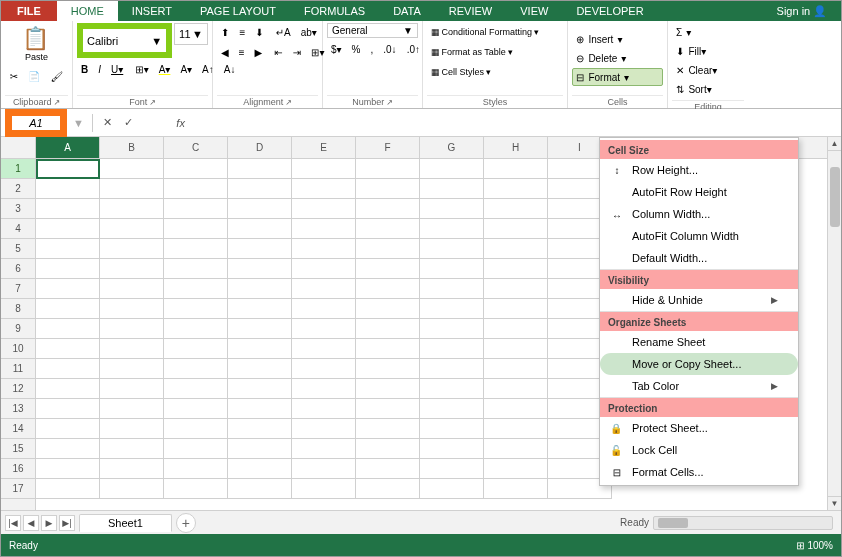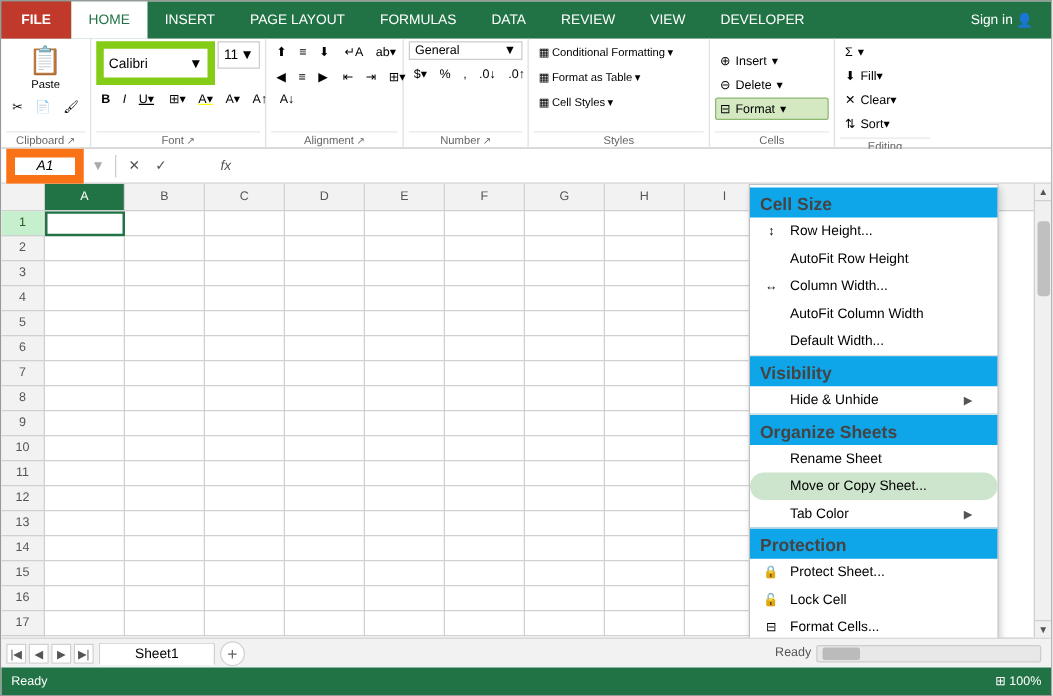--- a/index.html
+++ b/index.html
@@ -1,19 +1,19 @@
 <!DOCTYPE html>
 <html><head>
   <meta charset="utf-8">
   <style>
     * { box-sizing: border-box; margin: 0; padding: 0; }
     body { font-family: 'Segoe UI', Arial, sans-serif; font-size: 11px; background: #fff; width: 842px; height: 557px; overflow: hidden; }
 
     
-    .ribbon-tabs { display: flex; align-items: stretch; background: #217346; height: 30px; }
+    .ribbon-tabs { display: flex; align-items: stretch; background: #217346; height: 20px; }
     .ribbon-tab { padding: 0 14px; display: flex; align-items: center; color: #fff; font-size: 11px; cursor: pointer; }
     .ribbon-tab:first-child { background: #c0392b; font-weight: bold; padding: 0 16px; }
     .ribbon-tab.active { background: #fff; color: #217346; }
     .signin { margin-left: auto; padding: 0 14px; color: #fff; font-size: 11px; display: flex; align-items: center; cursor: pointer; }
     .ribbon-btn { display: flex; flex-direction: column; align-items: center; justify-content: center; padding: 2px 4px; cursor: pointer; border: 1px solid transparent; border-radius: 2px; font-size: 9px; min-width: 28px; }
     .ribbon-small-btn { display: flex; align-items: center; padding: 1px 3px; cursor: pointer; border: 1px solid transparent; border-radius: 2px; font-size: 10px; gap: 2px; height: 18px; }
 
     
     .format-btn-active { background: #d4e8c2 !important; border: 1px solid #8cb870 !important; }
 
@@ -38,21 +38,21 @@
     .add-sheet { width: 20px; height: 20px; border: 1px solid #d0d0d0; border-radius: 50%; display: flex; align-items: center; justify-content: center; cursor: pointer; font-size: 14px; color: #666; background: #fff; }
     .sheet-nav-btn { width: 16px; height: 16px; border: 1px solid #d0d0d0; display: flex; align-items: center; justify-content: center; cursor: pointer; font-size: 9px; color: #555; background: #fff; }
 
     
     .status-bar { height: 22px; background: #217346; display: flex; align-items: center; padding: 0 8px; color: #fff; font-size: 10px; justify-content: space-between; }
 
     
     .dropdown-menu { position: absolute; background: #fff; border: 1px solid #c0c0c0; box-shadow: 2px 3px 6px rgba(0,0,0,0.2); z-index: 100; min-width: 200px; padding: 2px 0; }
     .menu-item { padding: 5px 20px 5px 32px; cursor: pointer; white-space: nowrap; font-size: 11px; position: relative; display: flex; align-items: center; justify-content: space-between; }
     .menu-item.highlighted { background: #cce5cc; border-radius: 11px; }
-    .menu-section-header { padding: 5px 8px 3px 8px; font-size: 14px; color: #444; font-weight: 600; background: #0ea5e9; border-top: 1px solid #e0e0e0; }
+    .menu-section-header { padding: 5px 8px 3px 8px; font-size: 10px; color: #444; font-weight: 600; background: #fca5a5; border-top: 1px solid #e0e0e0; }
     .menu-section-header:first-child { border-top: none; }
     .menu-arrow { font-size: 9px; color: #555; }
     .menu-icon { position: absolute; left: 8px; width: 18px; display: flex; align-items: center; justify-content: center; font-size: 12px; }
 
     
     .scrollbar-y { width: 14px; background: #f0f0f0; border-left: 1px solid #d0d0d0; display: flex; flex-direction: column; align-items: center; }
     .scrollbar-thumb { width: 10px; height: 60px; background: #c0c0c0; border-radius: 3px; margin-top: 16px; }
     .scrollbar-arrow { width: 14px; height: 14px; display: flex; align-items: center; justify-content: center; font-size: 8px; color: #555; cursor: pointer; border-bottom: 1px solid #d0d0d0; }
     .scrollbar-arrow.bottom { margin-top: auto; border-top: 1px solid #d0d0d0; border-bottom: none; }
 

